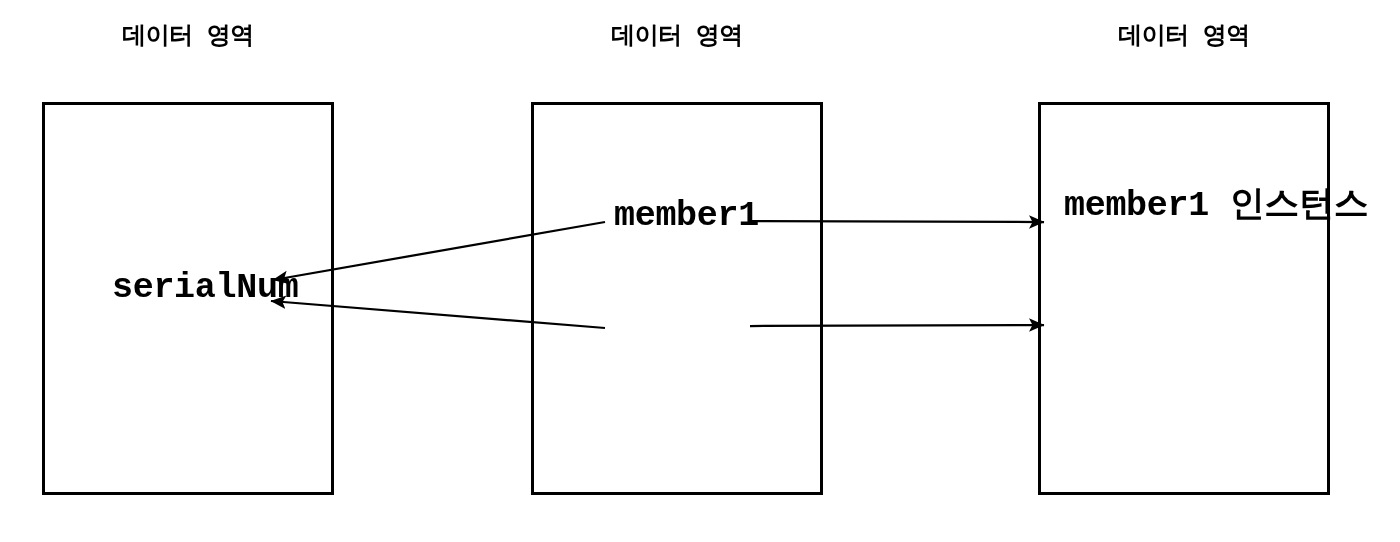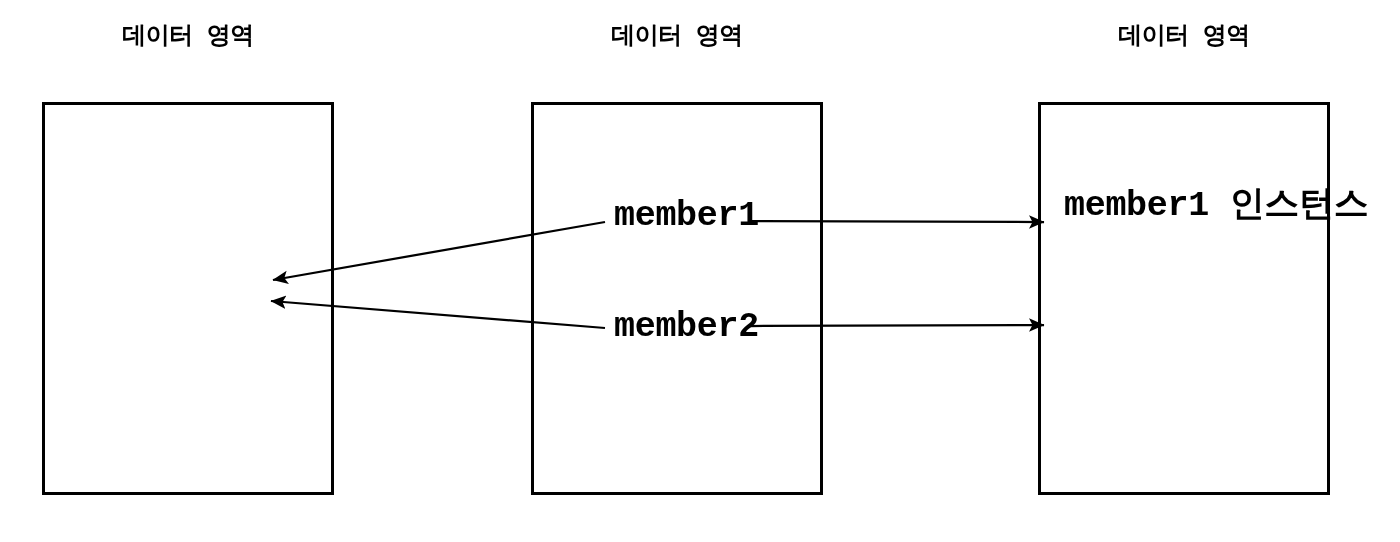--- a/index.html
+++ b/index.html
@@ -79,22 +79,22 @@
 <div class="canvas">
 
   <div class="region-title title-left">데이터 영역</div>
   <div class="region-title title-middle">데이터 영역</div>
   <div class="region-title title-right">데이터 영역</div>
 
   <div class="region-box box-left"></div>
   <div class="region-box box-middle"></div>
   <div class="region-box box-right"></div>
 
+  <div class="node-label lbl-serialnum">serialNum</div>
   <div class="node-label lbl-member1">member1</div>
-  <div class="node-label lbl-member2">member2</div>
   <div class="node-label lbl-m1-inst">member1 인스턴스</div>
 
   <svg class="arrow-layer" width="1400" height="542" viewBox="0 0 1400 542" xmlns="http://www.w3.org/2000/svg">
     <defs>
       <marker id="arrowhead" markerUnits="userSpaceOnUse" markerWidth="18" markerHeight="16" refX="15" refY="7" orient="auto">
         <path d="M15.5,7 L0,0.2 L3.5,7 L0,13.8 Z" fill="#000000"></path>
       </marker>
     </defs>
     <line class="arrow-line" x1="605" y1="222" x2="273" y2="280" marker-end="url(#arrowhead)"></line>
     <line class="arrow-line" x1="605" y1="328" x2="271" y2="301" marker-end="url(#arrowhead)"></line>

